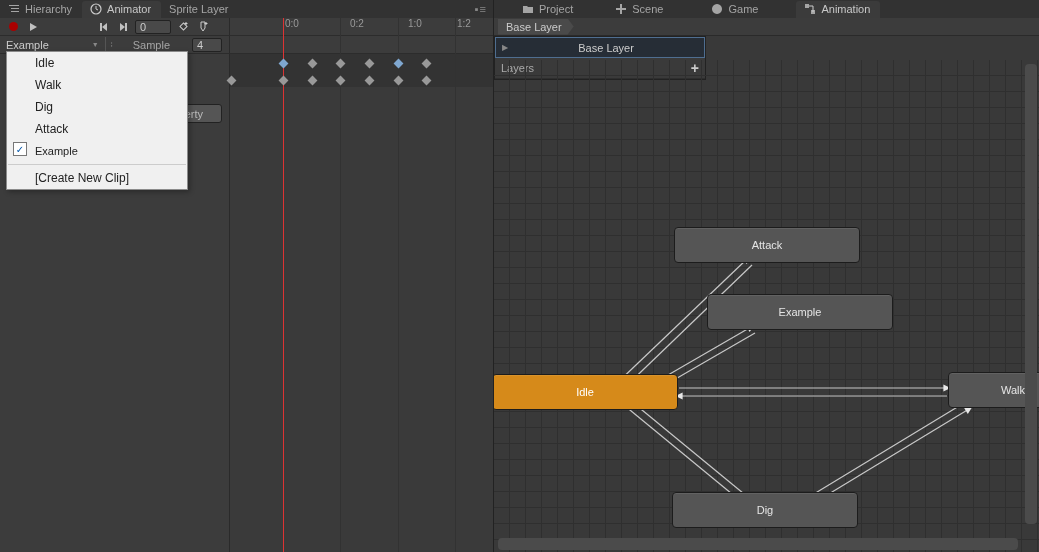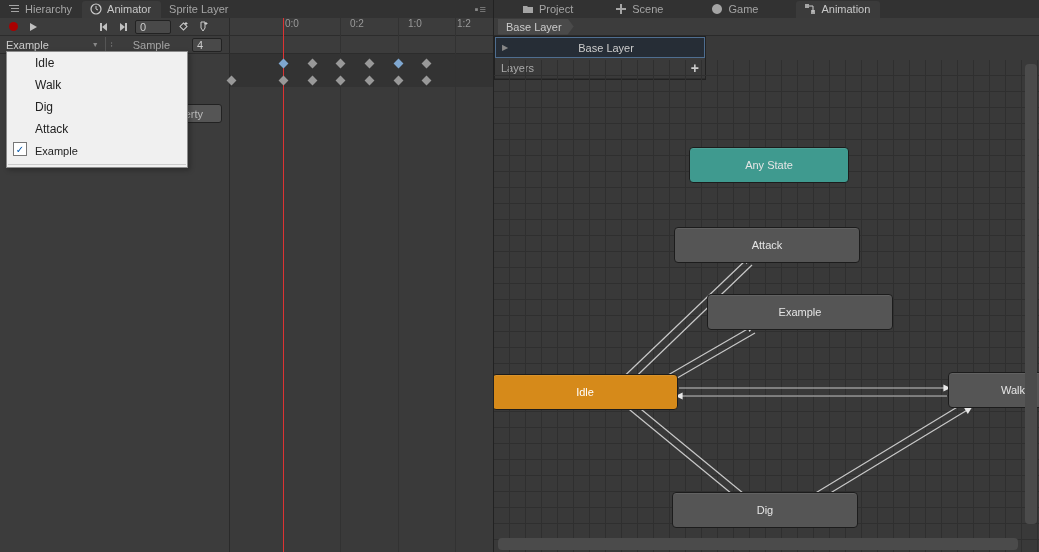--- a/index.html
+++ b/index.html
@@ -200,20 +200,21 @@
     <div class="dd-menu">
       <div class="dd-item">Idle</div>
       <div class="dd-item">Walk</div>
       <div class="dd-item">Dig</div>
       <div class="dd-item">Attack</div>
       <div class="dd-item">
         <span class="dd-check">✓</span>
         <span>Example</span>
       </div>
       <div class="dd-sep"></div>
+      <div class="dd-item">[Create New Clip]</div>
     </div>
   </div>
 
   <div class="right-panel">
     <div class="tab-row">
       <div class="tab" style="margin-left:20px">
         <svg class="tabicon" viewBox="0 0 12 12">
             <path d="M1 3h4l1 1h5v6H1z"></path>
           </svg>
         <span>Project</span>
@@ -273,23 +274,20 @@
         <line x1="185" y1="328" x2="453" y2="328" marker-end="url(#ah)"></line>
         <line x1="453" y1="336" x2="185" y2="336" marker-end="url(#ah)"></line>
 
         <line x1="125" y1="341" x2="249" y2="443" marker-end="url(#ah)"></line>
         <line x1="255" y1="438" x2="131" y2="336" marker-end="url(#ah)"></line>
 
         <line x1="470" y1="343" x2="305" y2="443" marker-end="url(#ah)"></line>
         <line x1="310" y1="449" x2="475" y2="349" marker-end="url(#ah)"></line>
       </svg>
 
-      <div class="node node-teal" style="left:195px;top:87px;width:160px">
-          <span>Any State</span>
-        </div>
       <div class="node node-gray" style="left:180px;top:167px;width:186px">
           <span>Attack</span>
         </div>
       <div class="node node-gray" style="left:213px;top:234px;width:186px">
           <span>Example</span>
         </div>
       <div class="node node-orange" style="left:-2px;top:314px;width:186px">
           <span>Idle</span>
         </div>
       <div class="node node-gray" style="left:454px;top:312px;width:130px">

